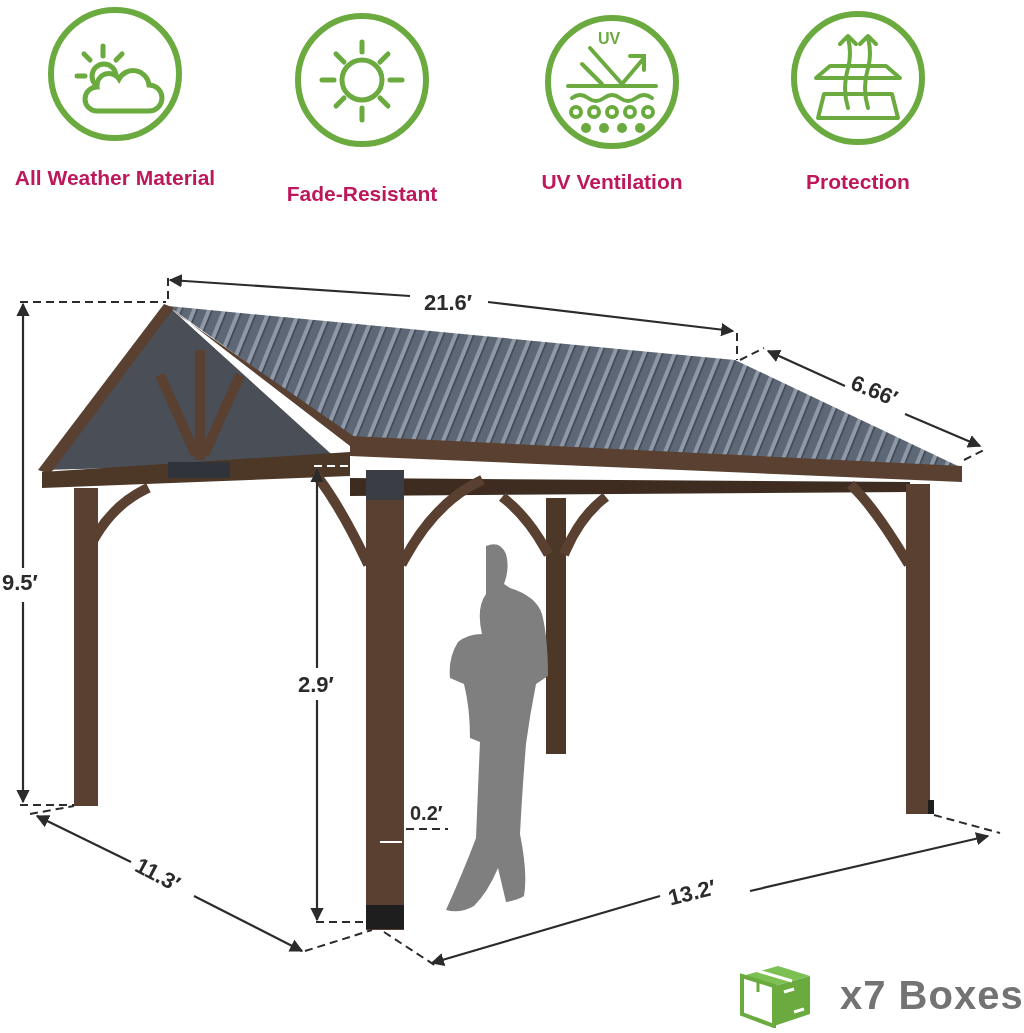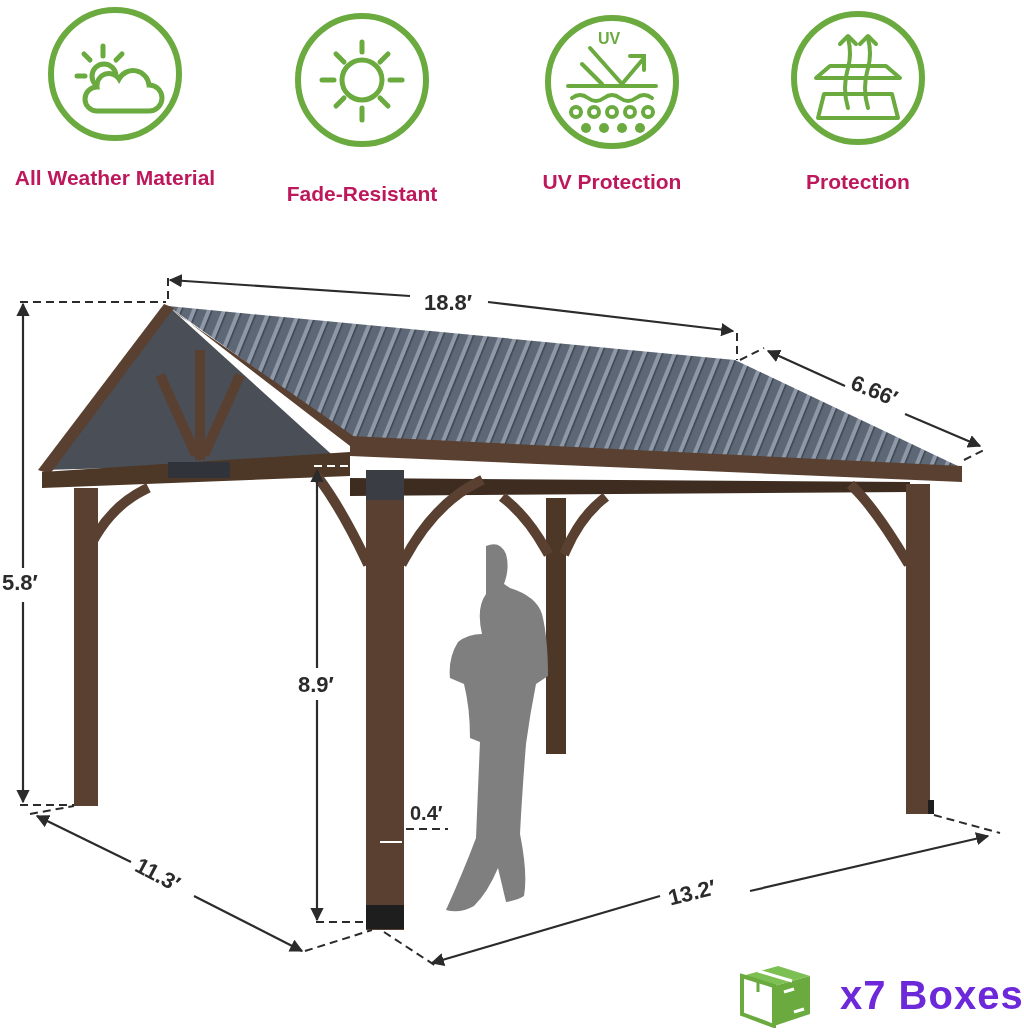--- a/index.html
+++ b/index.html
@@ -6,21 +6,21 @@
   body { width:1024px; height:1033px; position:relative; overflow:hidden;
          font-family:"Liberation Sans", "DejaVu Sans", sans-serif; color:#2b2b2b; }
   .feature { position:absolute; top:0; width:220px; text-align:center; }
   .feature .ring { position:absolute; left:50%; top:4px; transform:translateX(-50%);
                    width:140px; height:140px; }
   .feature .label { position:absolute; left:0; right:0; font-weight:700; font-size:21px;
                     color:#be185d; white-space:nowrap; }
   #stage { position:absolute; left:0; top:0; width:1024px; height:1033px; }
   .dim { position:absolute; font-weight:700; font-size:22px; color:#2b2b2b; white-space:nowrap; }
   .boxes { position:absolute; left:738px; top:962px; display:flex; align-items:center; }
-  .boxes .lbl { font-weight:700; font-size:40px; color:#6d28d9; margin-left:26px; letter-spacing:1px; }
+  .boxes .lbl { font-weight:700; font-size:40px; color:#737373; margin-left:26px; letter-spacing:1px; }
 </style>
 </head>
 <body>
 
 <div class="feature" style="left:6px; width:218px;">
   <svg class="ring" viewBox="0 0 140 140" style="top:4px;">
     <circle cx="70" cy="70" r="64" fill="none" stroke="#6aaa3f" stroke-width="6"></circle>
     <g stroke="#6aaa3f" stroke-width="5" stroke-linecap="round" fill="none">
       <line x1="58" y1="42" x2="58" y2="52"></line>
       <line x1="39" y1="50" x2="45" y2="56"></line>
@@ -68,21 +68,21 @@
       <circle cx="88" cy="100" r="5"></circle>
         <circle cx="106" cy="100" r="5"></circle>
     </g>
     <g fill="#6aaa3f">
       <circle cx="44" cy="116" r="5"></circle>
         <circle cx="62" cy="116" r="5"></circle>
       <circle cx="80" cy="116" r="5"></circle>
         <circle cx="98" cy="116" r="5"></circle>
     </g>
   </svg>
-  <div class="label" style="top:170px;">UV Protection</div>
+  <div class="label" style="top:170px;">UV Ventilation</div>
 </div>
 
 <div class="feature" style="left:748px; width:220px;">
   <svg class="ring" viewBox="0 0 140 140" style="top:8px;">
     <circle cx="70" cy="70" r="64" fill="none" stroke="#6aaa3f" stroke-width="6"></circle>
     <g stroke="#6aaa3f" stroke-width="4" stroke-linecap="round" stroke-linejoin="round" fill="none">
       <polygon points="42,58 98,58 112,70 28,70"></polygon>
       <polygon points="36,86 104,86 110,110 30,110"></polygon>
       <path d="M60 100 q-6 -20 0 -40 q4 -14 0 -30"></path>
       <polyline points="52,36 60,28 68,36"></polyline>
@@ -175,25 +175,25 @@
     <line x1="30" y1="814" x2="74" y2="806"></line>
     <line x1="316" y1="922" x2="364" y2="922"></line>
     <line x1="305" y1="951" x2="372" y2="930"></line>
     <line x1="384" y1="932" x2="436" y2="966"></line>
     <line x1="934" y1="815" x2="1000" y2="833"></line>
     <line x1="406" y1="829" x2="448" y2="829"></line>
   </g>
   <line x1="380" y1="842" x2="402" y2="842" stroke="#ffffff" stroke-width="2"></line>
 </svg>
 
-<div class="dim" style="left:424px; top:290px;">18.8′</div>
+<div class="dim" style="left:424px; top:290px;">21.6′</div>
 <div class="dim" style="left:850px; top:378px; transform:rotate(22deg);">6.66′</div>
-<div class="dim" style="left:2px; top:570px;">5.8′</div>
-<div class="dim" style="left:298px; top:672px;">8.9′</div>
-<div class="dim" style="left:410px; top:802px; font-size:20px;">0.4′</div>
+<div class="dim" style="left:2px; top:570px;">9.5′</div>
+<div class="dim" style="left:298px; top:672px;">2.9′</div>
+<div class="dim" style="left:410px; top:802px; font-size:20px;">0.2′</div>
 <div class="dim" style="left:134px; top:862px; transform:rotate(28deg);">11.3′</div>
 <div class="dim" style="left:668px; top:880px; transform:rotate(-14deg);">13.2′</div>
 
 <div class="boxes">
   <svg width="76" height="66" viewBox="0 0 76 66">
     <polygon points="4,14 40,4 72,14 36,24" fill="#7cbf52"></polygon>
     <polygon points="4,14 36,24 36,64 4,52" fill="#ffffff" stroke="#6aaa3f" stroke-width="4"></polygon>
     <polygon points="36,24 72,14 72,52 36,64" fill="#6aaa3f"></polygon>
     <line x1="20" y1="9" x2="54" y2="19" stroke="#ffffff" stroke-width="3"></line>
     <line x1="46" y1="30" x2="56" y2="27" stroke="#ffffff" stroke-width="3"></line>

